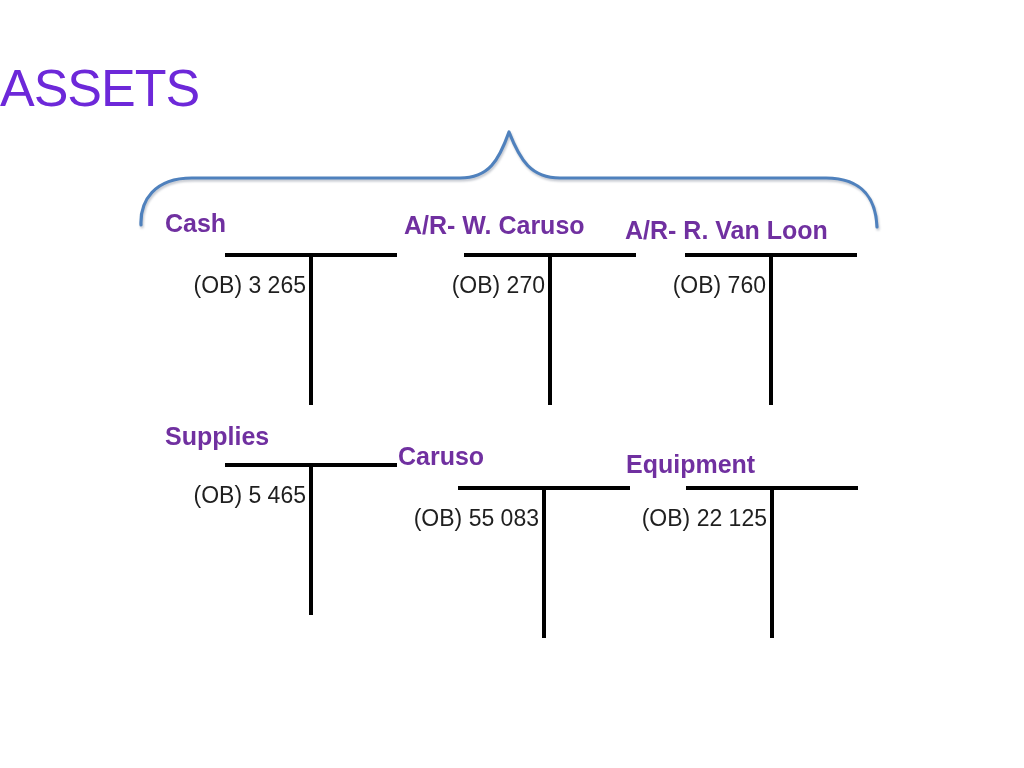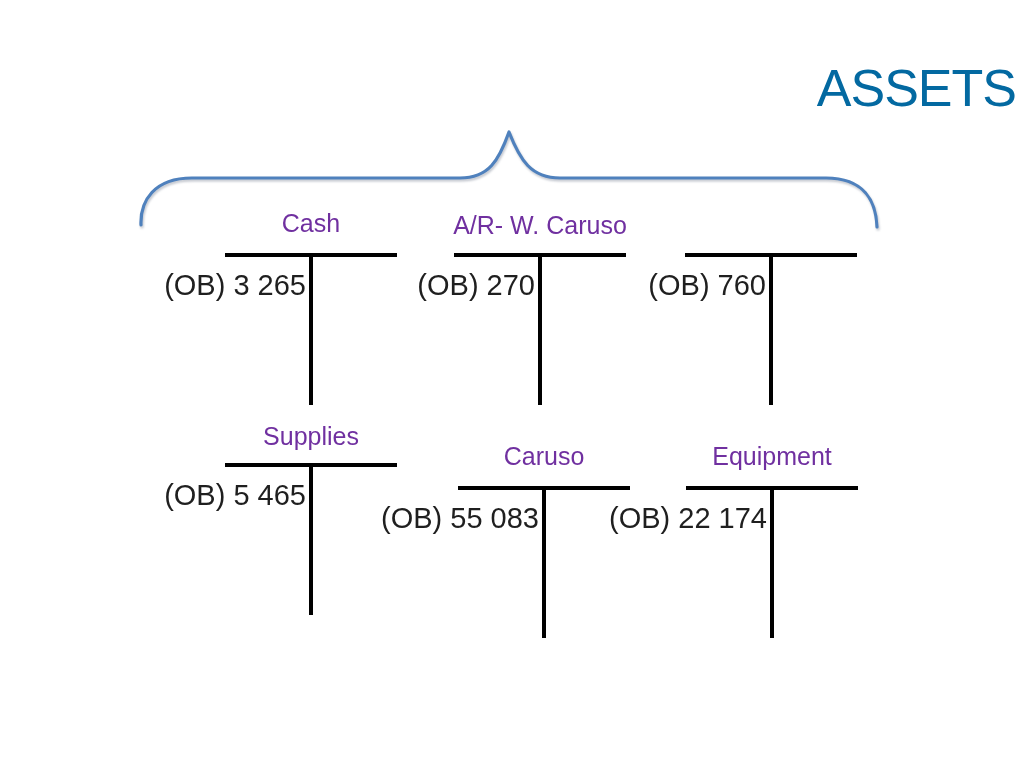--- a/index.html
+++ b/index.html
@@ -15,25 +15,25 @@
     overflow: hidden;
     font-family: "Liberation Sans", sans-serif;
   }
 
   
   #main-title {
     position: absolute;
     top: 58px;
     left: 0;
     width: 1016px;
-    text-align: right;
+    text-align: left;
     font-size: 52px;
     letter-spacing: -1px;
     font-weight: 400;
-    color: #0369a1;
+    color: #6d28d9;
     line-height: 60px;
   }
 
   
   #brace-svg {
     position: absolute;
     left: 0;
     top: 125px;
     width: 1024px;
     height: 110px;
@@ -51,23 +51,23 @@
   .acc {
     position: absolute;
     width: 172px;
     height: 201px;
   }
   .acc .acc-title {
     position: absolute;
     left: -60px;
     right: -60px;
     top: 0;
-    text-align: center;
+    text-align: left;
     font-size: 25px;
-    font-weight: 400;
+    font-weight: 700;
     color: var(--account-title, #7030A0);
     line-height: 34px;
     white-space: nowrap;
   }
   .acc .crossbar {
     position: absolute;
     left: 0;
     right: 0;
     top: 49px;
     height: 4px;
@@ -78,41 +78,41 @@
     left: 84px;
     top: 49px;
     bottom: 0;
     width: 4px;
     background: var(--line, #000000);
   }
   .acc .entry {
     position: absolute;
     right: 91px;
     top: 67px;
-    font-size: 29px;
+    font-size: 23px;
     color: var(--text, #1f1f1f);
     white-space: nowrap;
     line-height: 28px;
   }
 
   
   #acc1 { left: 225px; top: 204px; }
-  #acc2 { left: 454px; top: 204px; }
+  #acc2 { left: 464px; top: 204px; }
   #acc3 { left: 685px; top: 204px; }
   #acc4 { left: 225px; top: 414px; }
   #acc5 { left: 458px; top: 437px; }
   #acc6 { left: 686px; top: 437px; }
 
   
   #acc1 .acc-title { top: 2px; }
   #acc2 .acc-title { top: 4px; }
   #acc3 .acc-title { top: 9px; }
   #acc4 .acc-title { top: 5px; }
   #acc5 .acc-title { top: 2px; }
-  #acc6 .acc-title { top: 2px; }
+  #acc6 .acc-title { top: 10px; }
 </style>
 </head>
 <body>
 
 <div id="slide">
 
   <div id="main-title">ASSETS</div>
 
   <svg id="brace-svg" viewBox="0 0 1024 110" aria-hidden="true">
     <path d="M 141 100
@@ -132,20 +132,21 @@
   </div>
 
   <div class="acc" id="acc2">
     <div class="acc-title">A/R- W. Caruso</div>
     <div class="crossbar"></div>
     <div class="stem"></div>
     <div class="entry">(OB) 270</div>
   </div>
 
   <div class="acc" id="acc3">
+    <div class="acc-title">A/R- R. Van Loon</div>
     <div class="crossbar"></div>
     <div class="stem"></div>
     <div class="entry">(OB) 760</div>
   </div>
 
   <div class="acc" id="acc4">
     <div class="acc-title">Supplies</div>
     <div class="crossbar"></div>
     <div class="stem"></div>
     <div class="entry">(OB) 5 465</div>
@@ -155,16 +156,16 @@
     <div class="acc-title">Caruso</div>
     <div class="crossbar"></div>
     <div class="stem"></div>
     <div class="entry">(OB) 55 083</div>
   </div>
 
   <div class="acc" id="acc6">
     <div class="acc-title">Equipment</div>
     <div class="crossbar"></div>
     <div class="stem"></div>
-    <div class="entry">(OB) 22 174</div>
+    <div class="entry">(OB) 22 125</div>
   </div>
 
 </div>
 
 </body></html>

